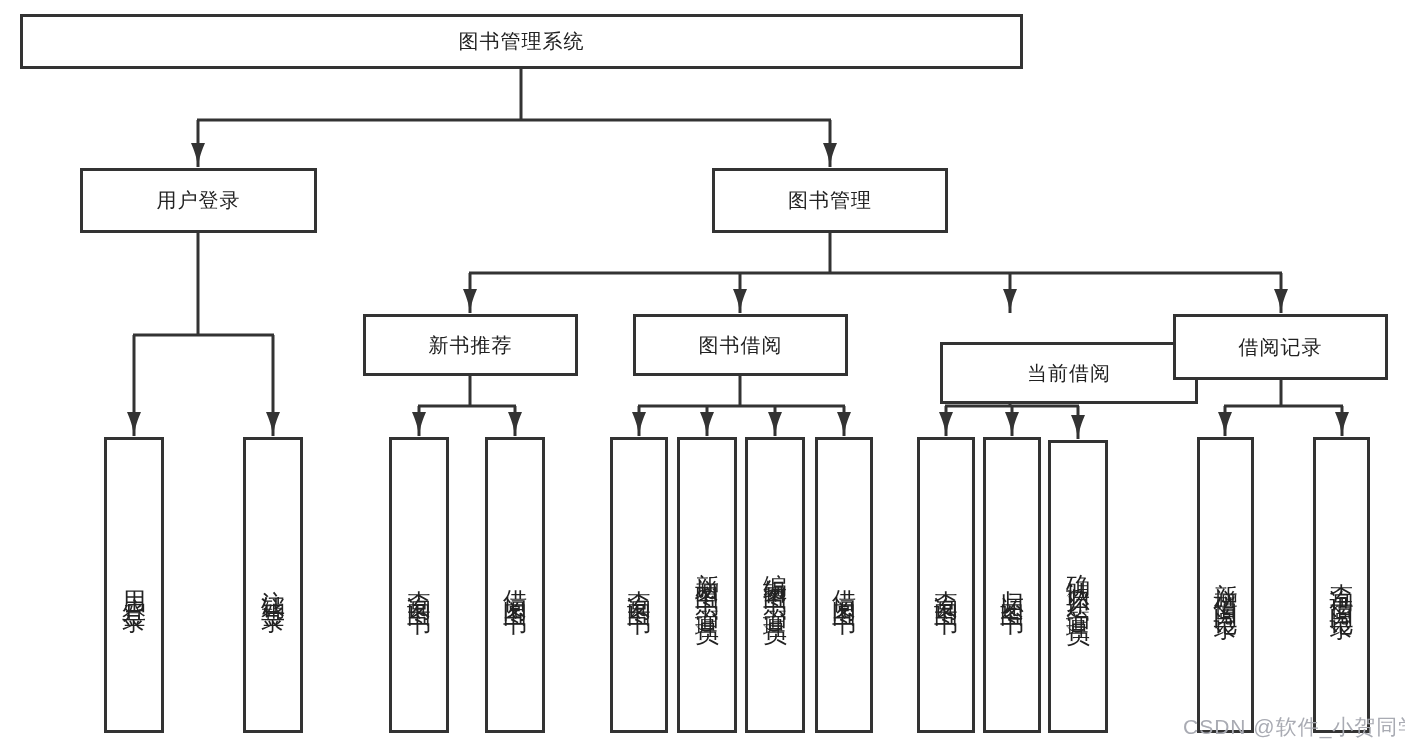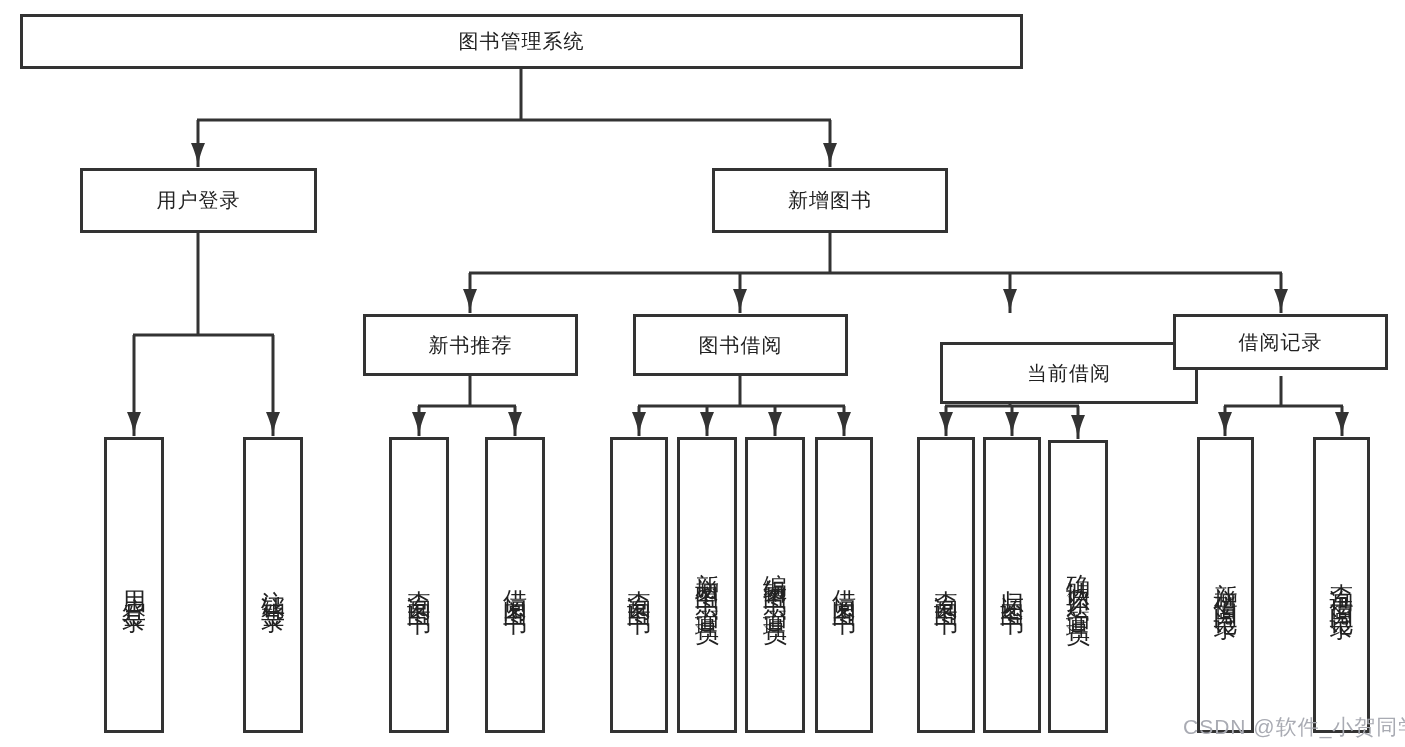--- a/index.html
+++ b/index.html
@@ -109,33 +109,33 @@
   </svg>
 
   <div class="box" style="left:20px; top:14px; width:1003px; height:55px;">
     <span class="hlabel">图书管理系统</span>
   </div>
 
   <div class="box" style="left:80px; top:168px; width:237px; height:65px;">
     <span class="hlabel">用户登录</span>
   </div>
   <div class="box" style="left:712px; top:168px; width:236px; height:65px;">
-    <span class="hlabel">新增图书</span>
+    <span class="hlabel">图书管理</span>
   </div>
 
   <div class="box" style="left:363px; top:314px; width:215px; height:62px;">
     <span class="hlabel">新书推荐</span>
   </div>
   <div class="box" style="left:633px; top:314px; width:215px; height:62px;">
     <span class="hlabel">图书借阅</span>
   </div>
   <div class="box" style="left:940px; top:314px; width:258px; height:62px;margin-top:28px;">
     <span class="hlabel">当前借阅</span>
   </div>
-  <div class="box" style="left:1173px; top:314px; width:215px; height:56px;">
+  <div class="box" style="left:1173px; top:314px; width:215px; height:66px;">
     <span class="hlabel">借阅记录</span>
   </div>
 
   <div class="box" style="left:104px; top:437px; width:60px; height:296px;">
     <span class="vt">用户登录</span>
   </div>
   <div class="box" style="left:243px; top:437px; width:60px; height:296px;">
     <span class="vt">注销登录</span>
   </div>
 

